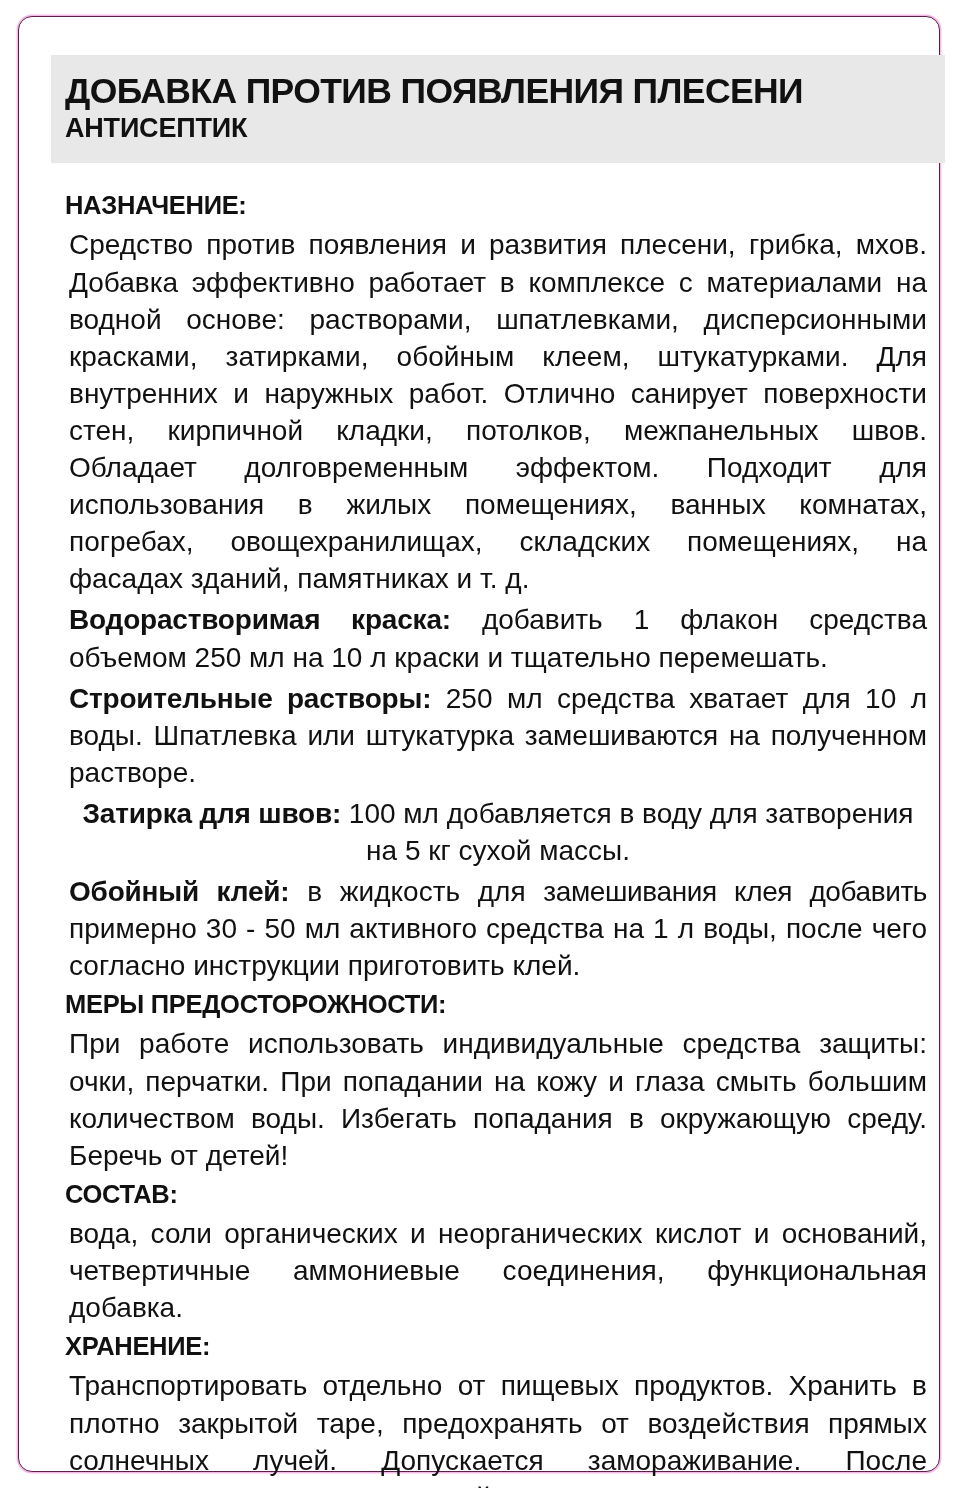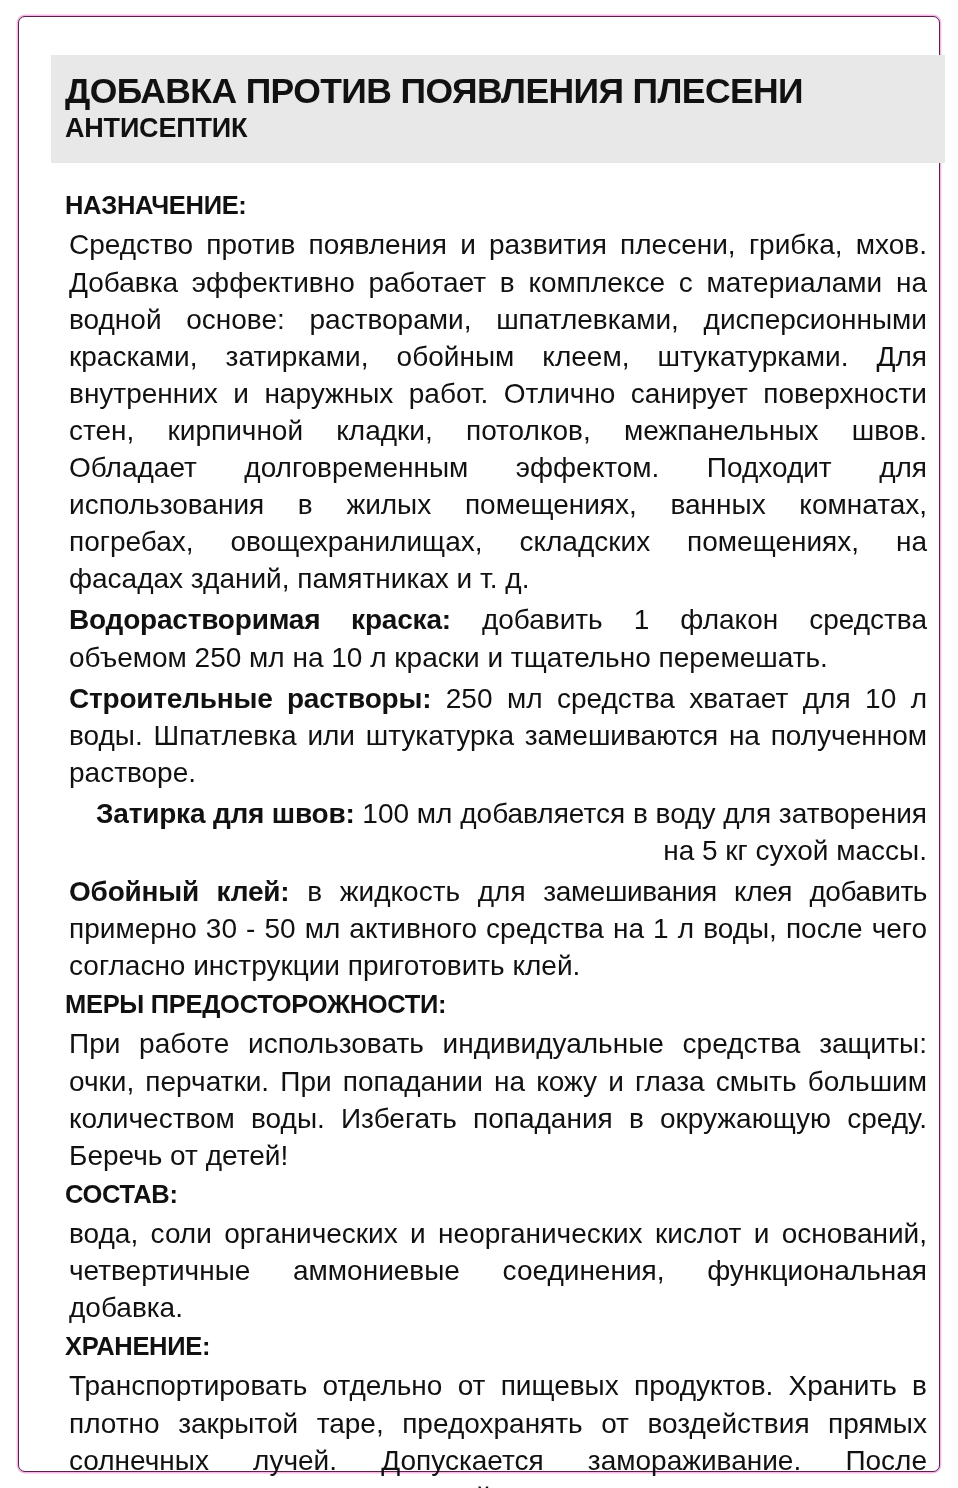--- a/index.html
+++ b/index.html
@@ -16,21 +16,21 @@
   }
 
   #label-card {
     position: absolute;
     left: 18px;
     top: 16px;
     width: 922px;
     height: 1456px;
     box-sizing: border-box;
     border: 1.6px solid #5a2049;
-    border-radius: 7px;
+    border-radius: 14px;
     box-shadow: 0 0 0 1.4px #f3b9e4;
     background: #ffffff;
   }
 
   #content {
     position: absolute;
     left: 46px;
     top: 38px;
     width: 866px;
   }
@@ -79,21 +79,21 @@
   }
 
   .body-text {
     font-size: 28px;
     line-height: 1.325;
     text-align: justify;
     text-justify: inter-word;
     margin: 4px;
     hyphens: manual;
   }
-  .body-text.last-left { text-align: right; }
+  .body-text.last-left { text-align: center; }
 
   .run-in {
     font-weight: bold;
     letter-spacing: -0.2px;
   }
 
   .condensed {
     font-stretch: condensed;
     letter-spacing: -0.4px;
   }

